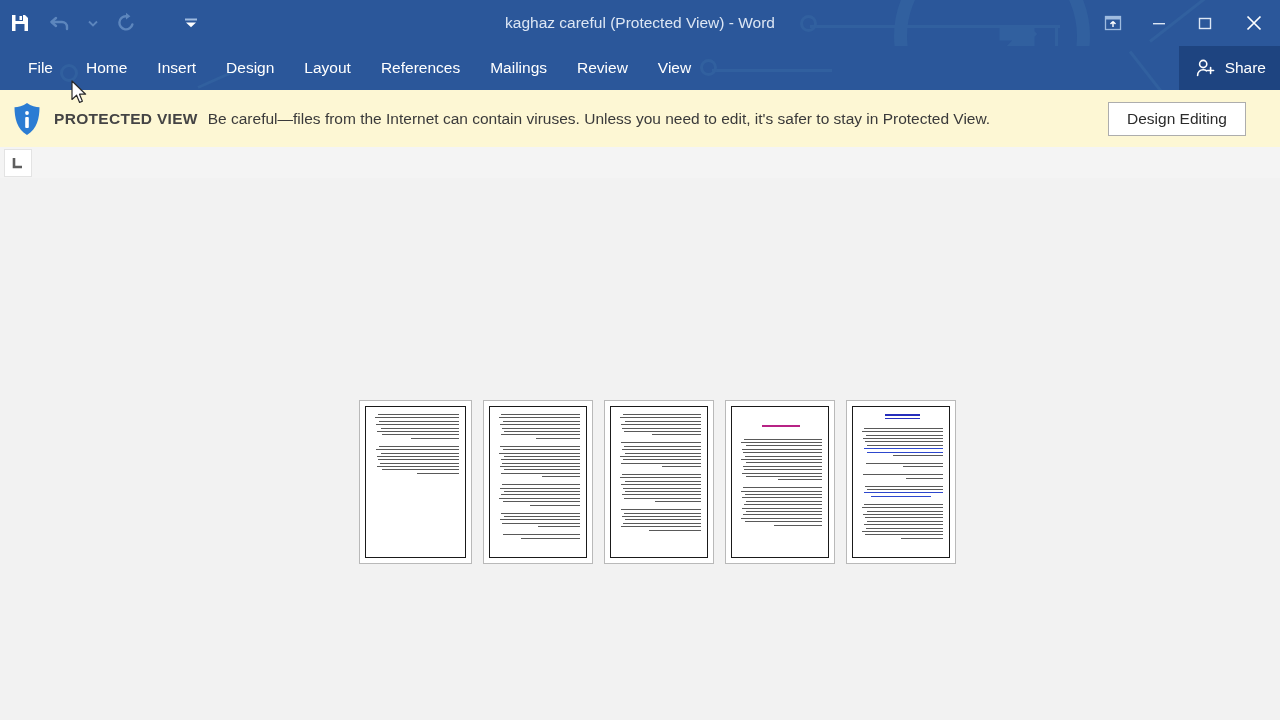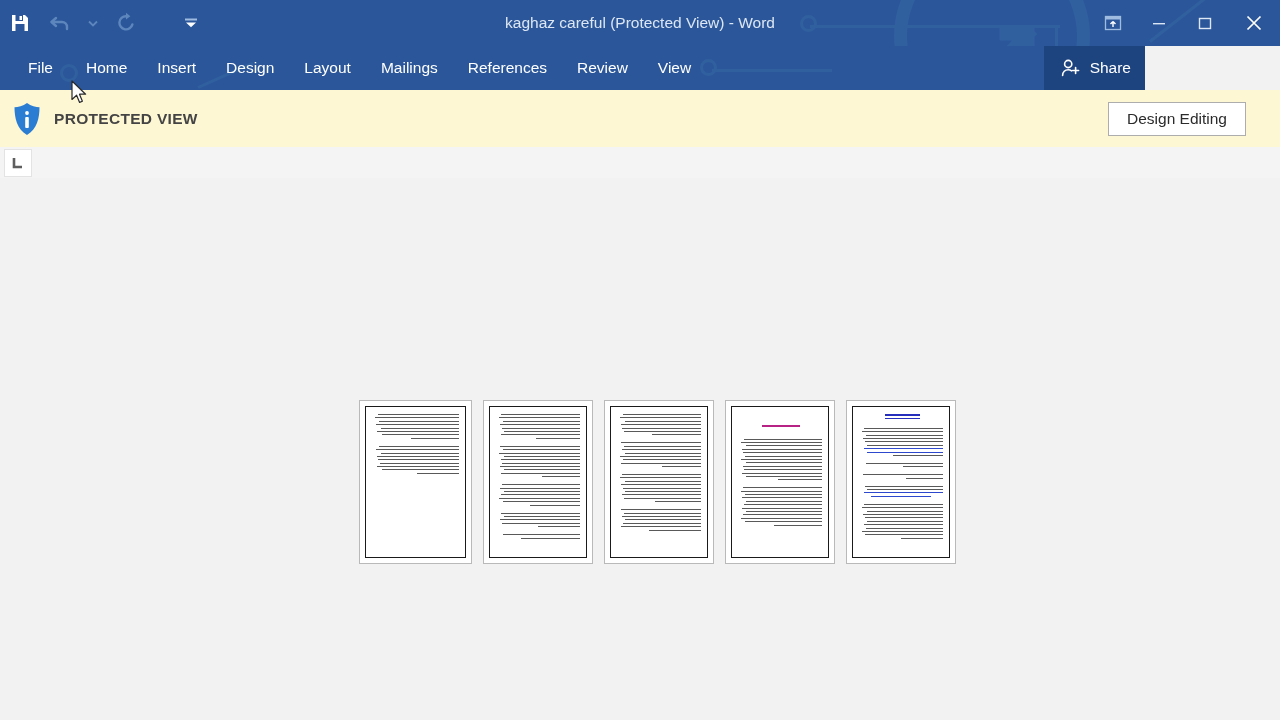--- a/index.html
+++ b/index.html
@@ -30,21 +30,21 @@
     position:absolute;left:0;top:0;width:1280px;height:46px;
     line-height:46px;text-align:center;color:#dce6f4;font-size:15.5px;
     pointer-events:none;white-space:nowrap;
   }
   .winbtns{position:absolute;right:0;top:0;height:46px;display:flex;align-items:center;}
   .winbtn{width:46px;height:46px;display:flex;align-items:center;justify-content:center;cursor:default;}
   .winbtn.close{width:52px;}
 
   
   .ribbon{
-    position:absolute;left:0;top:46px;width:1145px;height:44px;
+    position:absolute;left:0;top:46px;width:1280px;height:44px;
     background:#2b579a;overflow:hidden;
   }
   .rb-deco{position:absolute;background:#31609f;pointer-events:none;}
   .tabs{position:absolute;left:0;top:0;height:44px;display:flex;align-items:center;}
   .tab{
     height:44px;line-height:44px;padding:0 15px;color:#ffffff;font-size:15.5px;
     cursor:default;white-space:nowrap;
   }
   .tab.file{padding:0 18px 0 28px;}
   .tellme{
@@ -226,22 +226,22 @@
     <div class="rb-deco" style="left:700px;top:13px;width:11px;height:11px;border-radius:50%;background:none;border:3px solid #31609f;"></div>
     <div class="rb-deco" style="left:1130px;top:4px;width:120px;height:3px;transform:rotate(52deg);transform-origin:left center;"></div>
     <div class="rb-deco" style="left:198px;top:40px;width:60px;height:3px;transform:rotate(-24deg);transform-origin:left center;"></div>
 
     <div class="tabs">
       <div class="tab file">File</div>
       <div class="tab">Home</div>
       <div class="tab">Insert</div>
       <div class="tab">Design</div>
       <div class="tab">Layout</div>
+      <div class="tab">References</div>
       <div class="tab">Mailings</div>
-      <div class="tab">References</div>
       <div class="tab">Review</div>
       <div class="tab">View</div>
     </div>
 
 
     <div class="share">
       <svg width="22" height="22" viewBox="0 0 22 22">
         <circle cx="8.2" cy="7" r="3.6" fill="none" stroke="#ffffff" stroke-width="1.6"></circle>
         <path d="M2.6 18.5 c0-3.6 2.5-5.8 5.6-5.8 c1.3 0 2.5.4 3.4 1.1" fill="none" stroke="#ffffff" stroke-width="1.6" stroke-linecap="round"></path>
         <path d="M15.6 10.5 v6 M12.6 13.5 h6" stroke="#ffffff" stroke-width="1.6" stroke-linecap="round"></path>
@@ -252,20 +252,21 @@
 
   <div class="pvbar">
     <div class="pv-shield">
       <svg width="30" height="34" viewBox="0 0 30 34">
         <path d="M15 1 C11 4 6 5 2.5 5.2 C2.5 16 5 27 15 33 C25 27 27.5 16 27.5 5.2 C24 5 19 4 15 1 Z" fill="#2b7cd3"></path>
         <circle cx="15" cy="11" r="1.9" fill="#ffffff"></circle>
         <rect x="13.2" y="15" width="3.6" height="11" rx="1" fill="#ffffff"></rect>
       </svg>
     </div>
     <div class="pv-label">PROTECTED VIEW</div>
+    <div class="pv-msg">Be careful—files from the Internet can contain viruses. Unless you need to edit, it's safer to stay in Protected View.</div>
     <button class="pv-btn">Design Editing</button>
   </div>
 
   <div class="hruler">
     <div class="hr-grayL" style="left:838px;width:30px;"></div>
     <div class="hr-track" style="left:866px;width:78px;"></div>
     <div class="hr-grayL" style="left:942px;width:16px;"></div>
     <div class="hr-nums" style="left:838px;width:120px;">
       <span style="width:20px">18</span><span style="width:22px">14</span><span style="width:22px">10</span><span style="width:21px">6</span><span style="width:22px">2</span><span style="width:13px">2</span>
     </div>

